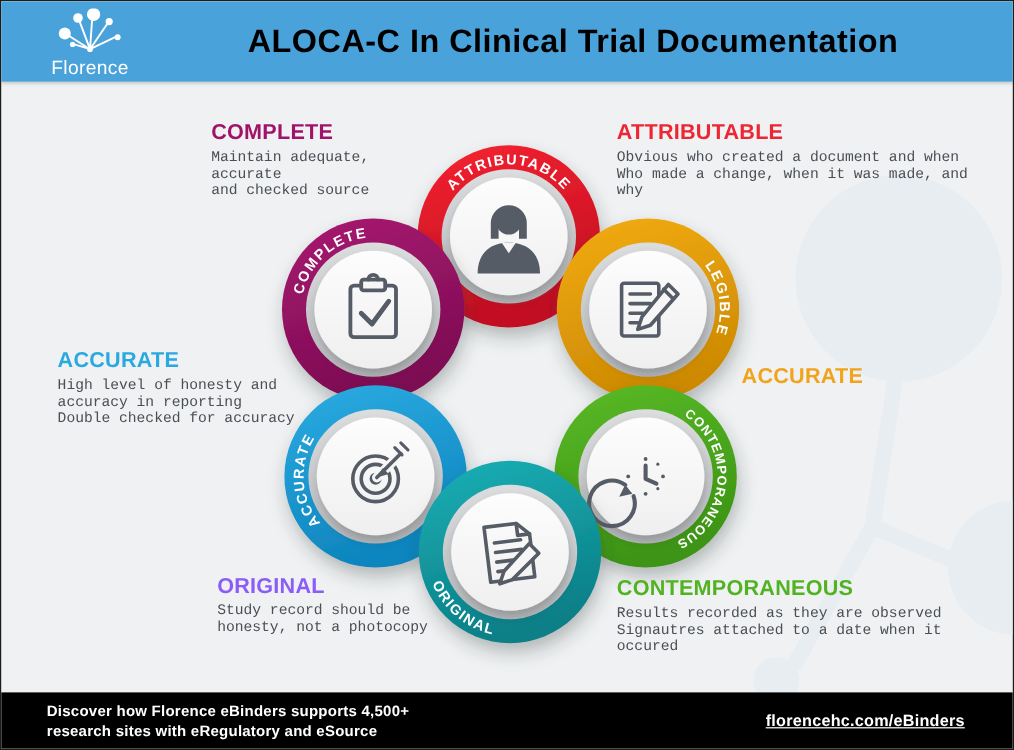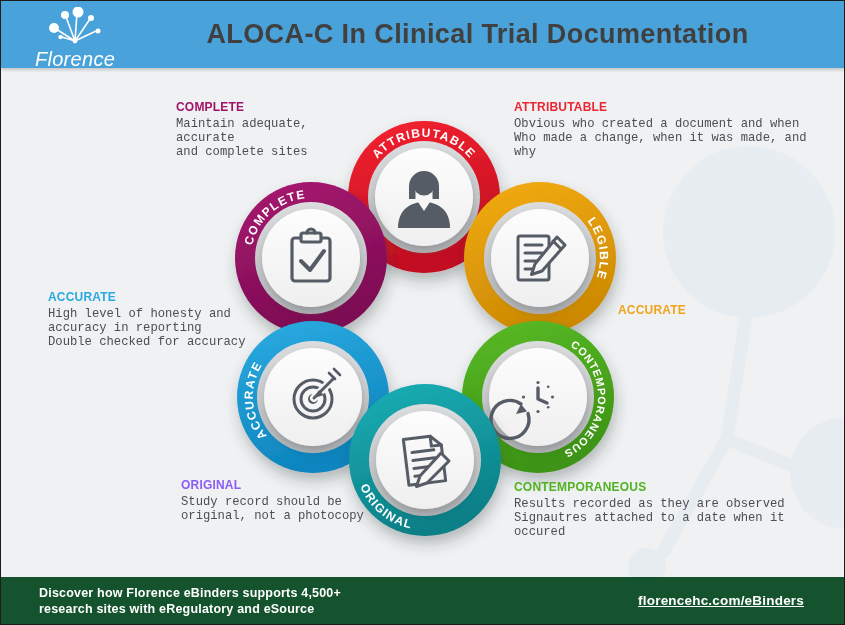--- a/index.html
+++ b/index.html
@@ -7,44 +7,44 @@
     position:relative;width:845px;height:625px;box-sizing:border-box;
     border:1px solid #1c1c1c;overflow:hidden;background:#eff1f2;
     font-family:"Liberation Sans",sans-serif;
   }
   
   .header{
     position:absolute;left:0;top:0;width:100%;height:67px;
     background:#4aa2db;box-shadow:0 2px 3px rgba(0,0,0,.18);
   }
   .logo{position:absolute;left:28px;top:6px;width:92px;text-align:center;color:#fff;}
-  .logo-text{font-size:20px;font-weight:400;letter-spacing:.3px;line-height:1;margin-top:-2px;font-style:italic;}
+  .logo-text{font-size:16px;font-weight:400;letter-spacing:.3px;line-height:1;margin-top:-2px;}
   .title{
     position:absolute;left:0;right:0;top:0;height:67px;display:flex;
     align-items:center;justify-content:center;padding-left:110px;box-sizing:border-box;
-    color:#404040;font-size:27px;font-weight:bold;letter-spacing:.4px;
+    color:#000000;font-size:27px;font-weight:bold;letter-spacing:.4px;
   }
   
   .callout{position:absolute;font-size:12.2px;color:#4a4e55;}
-  .callout .hd{font-weight:bold;font-size:12px;letter-spacing:.2px;margin-bottom:3px;}
+  .callout .hd{font-weight:bold;font-size:18px;letter-spacing:.2px;margin-bottom:3px;}
   .callout .line{line-height:14px;font-family:Liberation Mono, monospace;}
   .c-complete .hd{color:#a11369;}
   .c-attributable .hd{color:#ed2633;}
   .c-accurate .hd{color:#29a9e0;}
   .c-legible .hd{color:#f0a41d;}
   .c-original .hd{color:#8b5cf6;}
   .c-contemporaneous .hd{color:#52b322;}
   
   .diagram{position:absolute;left:0;top:0;width:845px;height:625px;}
   .ring-label{fill:#ffffff;font-family:"Liberation Sans",sans-serif;font-weight:bold;
     font-size:12px;letter-spacing:1.3px;}
   .ring-label.small{font-size:10.8px;letter-spacing:.8px;}
   
   .footer{
-    position:absolute;left:0;bottom:0;width:100%;height:47px;background:#14532d;
+    position:absolute;left:0;bottom:0;width:100%;height:47px;background:#000000;
     display:flex;align-items:center;justify-content:space-between;
     box-sizing:border-box;padding:0 40px 0 38px;color:#fff;
   }
   .footer .left{font-size:12.5px;font-weight:bold;line-height:16px;letter-spacing:.2px;}
   .footer .right{font-size:13.5px;font-weight:bold;letter-spacing:.2px;text-decoration:underline;}
 </style>
 </head>
 <body>
 
 <div class="page">
@@ -230,21 +230,21 @@
           <path d="M -12,-9 h 22 M -12,-1 h 22 M -12,7 h 22 M -12,15 h 10"></path>
         </g>
         <path d="M 16,-7 l 8,8 L 2,23 l -10.5,3.5 3.5,-10.5 Z" fill="#f6f6f7"></path>
       </g>
     </g>
   </svg>
 
   <div class="callout c-complete" style="left:175px;top:99px;width:195px;">
     <div class="hd">COMPLETE</div>
     <div class="line">Maintain adequate, accurate</div>
-    <div class="line">and complete sites</div>
+    <div class="line">and checked source</div>
   </div>
 
   <div class="callout c-accurate" style="left:47px;top:289px;width:215px;">
     <div class="hd">ACCURATE</div>
     <div class="line">High level of honesty and</div>
     <div class="line">accuracy in reporting</div>
     <div class="line">Double checked for accuracy</div>
   </div>
 
   <div class="callout c-attributable" style="left:513px;top:99px;width:310px;">
@@ -253,21 +253,21 @@
     <div class="line">Who made a change, when it was made, and why</div>
   </div>
 
   <div class="callout c-legible" style="left:617px;top:302px;width:215px;">
     <div class="hd">ACCURATE</div>
   </div>
 
   <div class="callout c-original" style="left:180px;top:477px;width:205px;">
     <div class="hd">ORIGINAL</div>
     <div class="line">Study record should be</div>
-    <div class="line">original, not a photocopy</div>
+    <div class="line">honesty, not a photocopy</div>
   </div>
 
   <div class="callout c-contemporaneous" style="left:513px;top:479px;width:320px;">
     <div class="hd">CONTEMPORANEOUS</div>
     <div class="line">Results recorded as they are observed</div>
     <div class="line">Signautres attached to a date when it occured</div>
   </div>
 
   <div class="footer">
     <div class="left">

